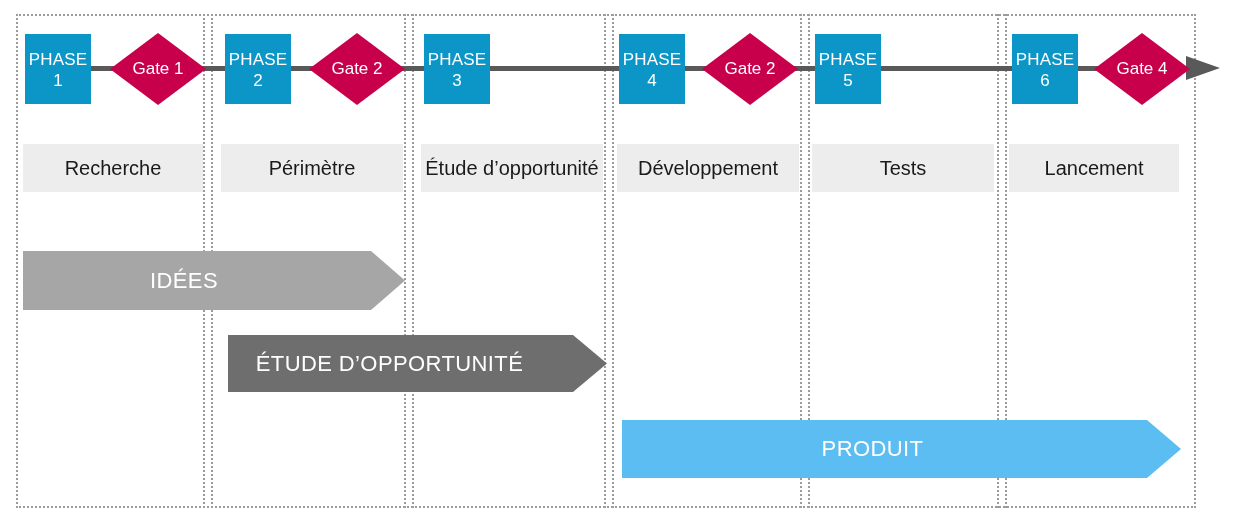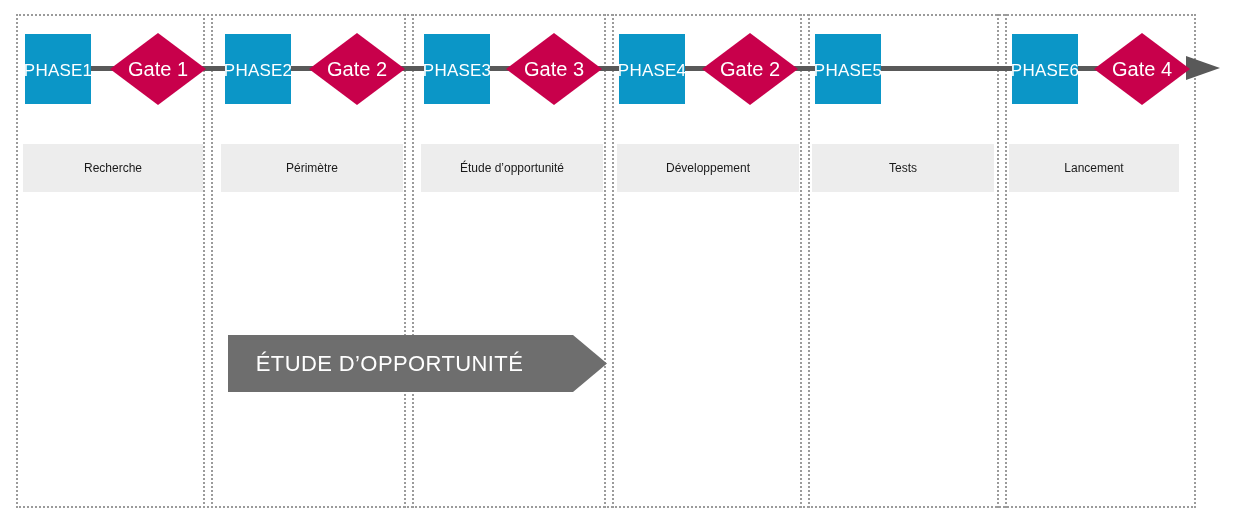--- a/index.html
+++ b/index.html
@@ -9,38 +9,38 @@
   
   .frame{position:absolute;left:16px;top:14px;width:1180px;height:494px;
          border:2px dotted #9b9b9b;box-sizing:border-box;}
 
   
   .vline{position:absolute;top:14px;height:494px;width:0;border-left:2px dotted #9b9b9b;}
 
   
   .phase{position:absolute;top:34px;width:66px;height:70px;background:#0b96c7;
          color:#ffffff;font-size:17px;line-height:21px;letter-spacing:.2px;
-         display:flex;flex-direction:row;align-items:center;justify-content:center;
+         display:flex;flex-direction:column;align-items:center;justify-content:center;
          text-align:center;box-sizing:border-box;padding-top:2px;}
   .phase .pnum{display:block;}
 
   .gatewrap{position:absolute;top:33px;width:96px;height:72px;}
   .gatewrap svg{display:block;}
   .gatelabel{position:absolute;left:0;top:0;width:96px;height:72px;
              display:flex;align-items:center;justify-content:center;
-             color:#ffffff;font-size:20px;white-space:nowrap;}
+             color:#ffffff;font-size:17px;white-space:nowrap;}
 
   
   .conn{position:absolute;top:66px;height:5px;background:#595959;}
   .arrowhead{position:absolute;top:52px;width:34px;height:32px;}
 
   
   .lblcell{position:absolute;top:144px;height:48px;background:#ededed;
            display:flex;align-items:center;justify-content:center;text-align:center;
-           color:#1a1a1a;font-size:12px;line-height:22px;box-sizing:border-box;}
+           color:#1a1a1a;font-size:20px;line-height:22px;box-sizing:border-box;}
 
   
   .bar{position:absolute;}
   .bar svg{display:block;}
   .bartext{position:absolute;top:0;left:0;width:100%;height:100%;
            display:flex;align-items:center;justify-content:center;
            color:#ffffff;font-size:22px;letter-spacing:.4px;white-space:nowrap;
            box-sizing:border-box;}
 </style>
 </head>
@@ -93,26 +93,20 @@
     <div class="gatelabel">Gate 2</div>
   </div>
   <div class="lblcell" style="left:221px;width:182px;">
     <span>Périmètre</span>
   </div>
 
   <div class="phase" style="left:424px;">
     <span>PHASE</span>
     <span class="pnum">3</span>
   </div>
-  <div class="gatewrap" style="left:506px;">
-    <svg width="96" height="72" viewBox="0 0 96 72">
-        <polygon points="48,0 96,36 48,72 0,36" fill="#c8004b"></polygon>
-      </svg>
-    <div class="gatelabel">Gate 3</div>
-  </div>
   <div class="lblcell" style="left:421px;width:182px;">
     <span>Étude d’opportunité</span>
   </div>
 
   <div class="phase" style="left:619px;">
     <span>PHASE</span>
     <span class="pnum">4</span>
   </div>
   <div class="gatewrap" style="left:702px;">
     <svg width="96" height="72" viewBox="0 0 96 72">
@@ -139,22 +133,34 @@
   <div class="gatewrap" style="left:1094px;">
     <svg width="96" height="72" viewBox="0 0 96 72">
         <polygon points="48,0 96,36 48,72 0,36" fill="#c8004b"></polygon>
       </svg>
     <div class="gatelabel">Gate 4</div>
   </div>
   <div class="lblcell" style="left:1009px;width:170px;">
     <span>Lancement</span>
   </div>
 
+  <div class="bar" style="left:23px;top:251px;width:382px;height:59px;">
+    <svg width="382" height="59" viewBox="0 0 382 59" preserveAspectRatio="none">
+      <polygon points="0,0 348,0 382,29.5 348,59 0,59" fill="#a6a6a6"></polygon>
+    </svg>
+    <div class="bartext" style="padding-right:60px;">IDÉES</div>
+  </div>
 
   <div class="bar" style="left:228px;top:335px;width:379px;height:57px;">
     <svg width="379" height="57" viewBox="0 0 379 57" preserveAspectRatio="none">
       <polygon points="0,0 345,0 379,28.5 345,57 0,57" fill="#6e6e6e"></polygon>
     </svg>
     <div class="bartext" style="padding-right:56px;">ÉTUDE D’OPPORTUNITÉ</div>
   </div>
 
+  <div class="bar" style="left:622px;top:420px;width:559px;height:58px;">
+    <svg width="559" height="58" viewBox="0 0 559 58" preserveAspectRatio="none">
+      <polygon points="0,0 525,0 559,29 525,58 0,58" fill="#5bbdf2"></polygon>
+    </svg>
+    <div class="bartext" style="padding-right:58px;">PRODUIT</div>
+  </div>
 
 </div>
 
 </body></html>

